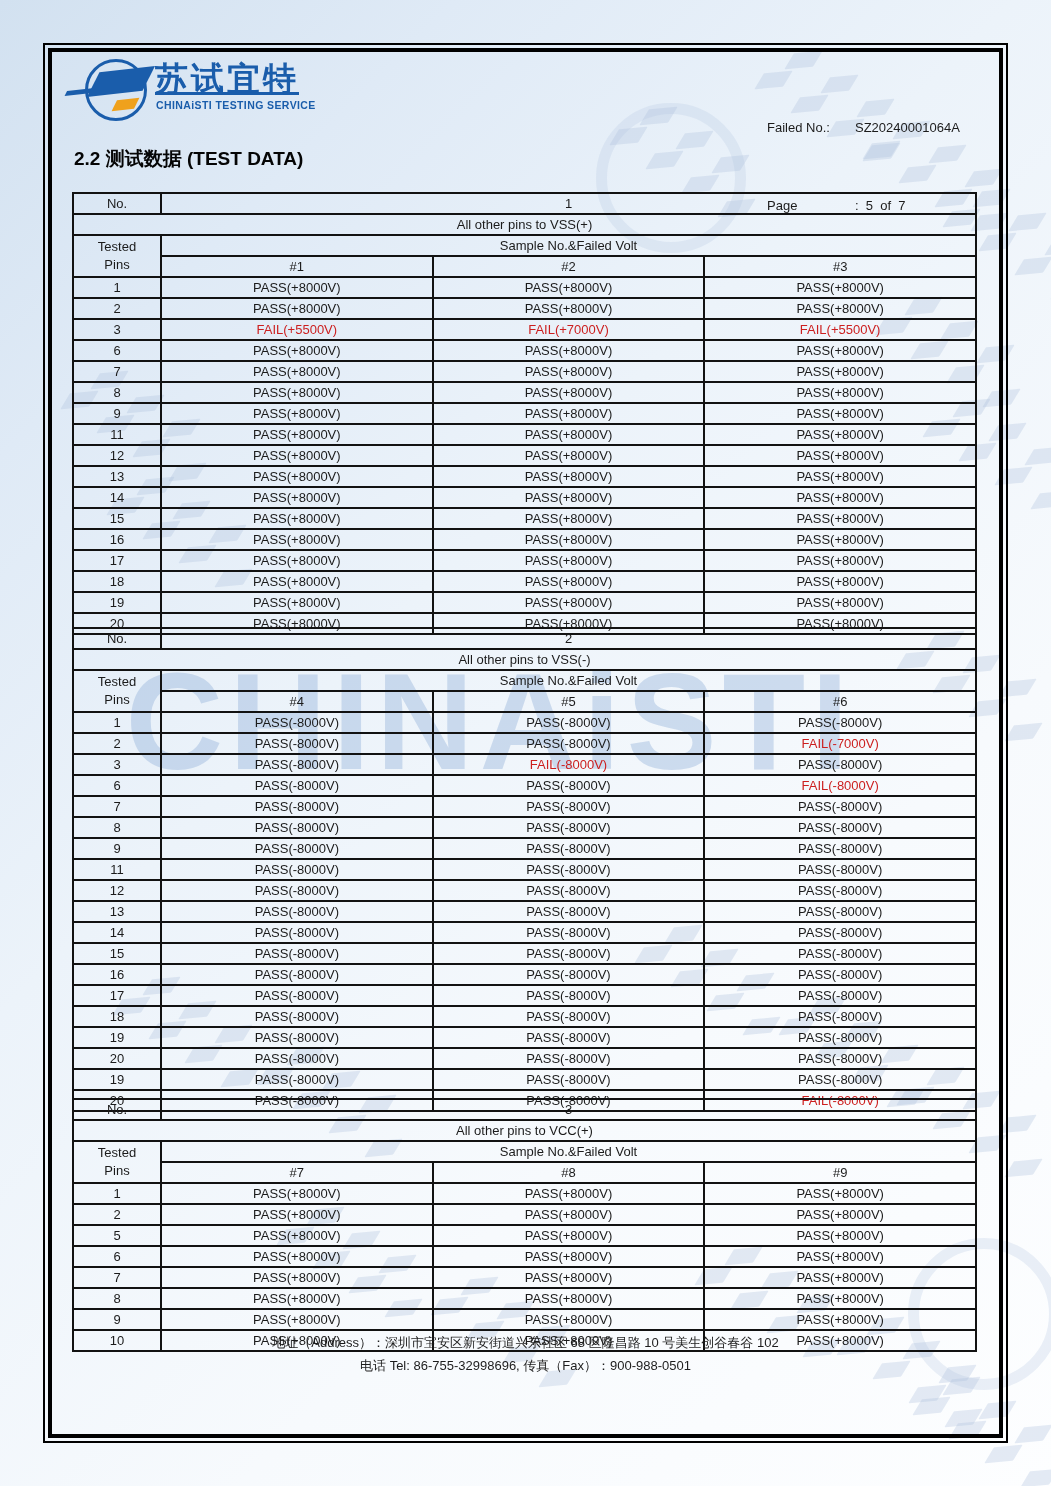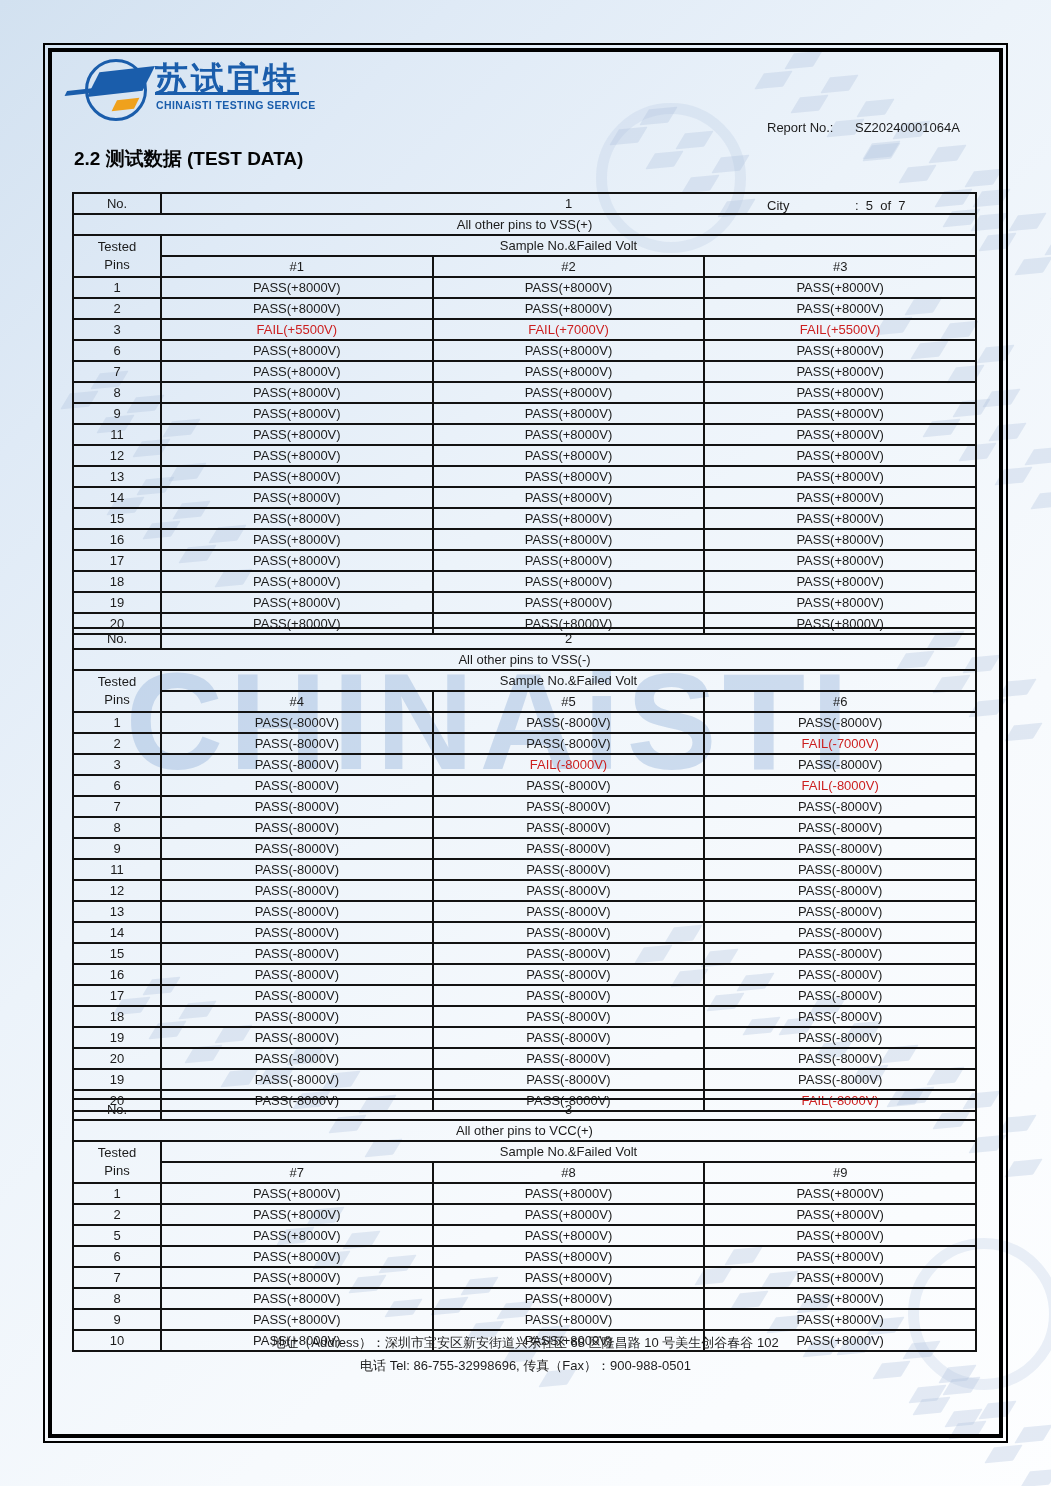--- a/index.html
+++ b/index.html
@@ -199,22 +199,22 @@
     <div class="logo-circle"></div>
     <div class="logo-tail"></div>
     <div class="logo-flag"></div>
     <div class="logo-orange"></div>
     <div class="logo-cn">苏试宜特</div>
     <div class="logo-en">CHINAiSTI TESTING SERVICE</div>
   </div>
 
 
   <div class="repblock">
-    <div><span class="lbl">Report No.:</span><span>SZ20240001064A</span></div>
-    <div><span class="lbl">City</span><span>:  5  of  7</span></div>
+    <div><span class="lbl">Failed No.:</span><span>SZ20240001064A</span></div>
+    <div><span class="lbl">Page</span><span>:  5  of  7</span></div>
   </div>
 
   <div class="sec-title">2.2 测试数据 (TEST DATA)</div>
 
   <div class="tbl-wrap" id="t0">
       <table class="dt">
         <colgroup>
           <col style="width:88px">
           <col>
           <col>

